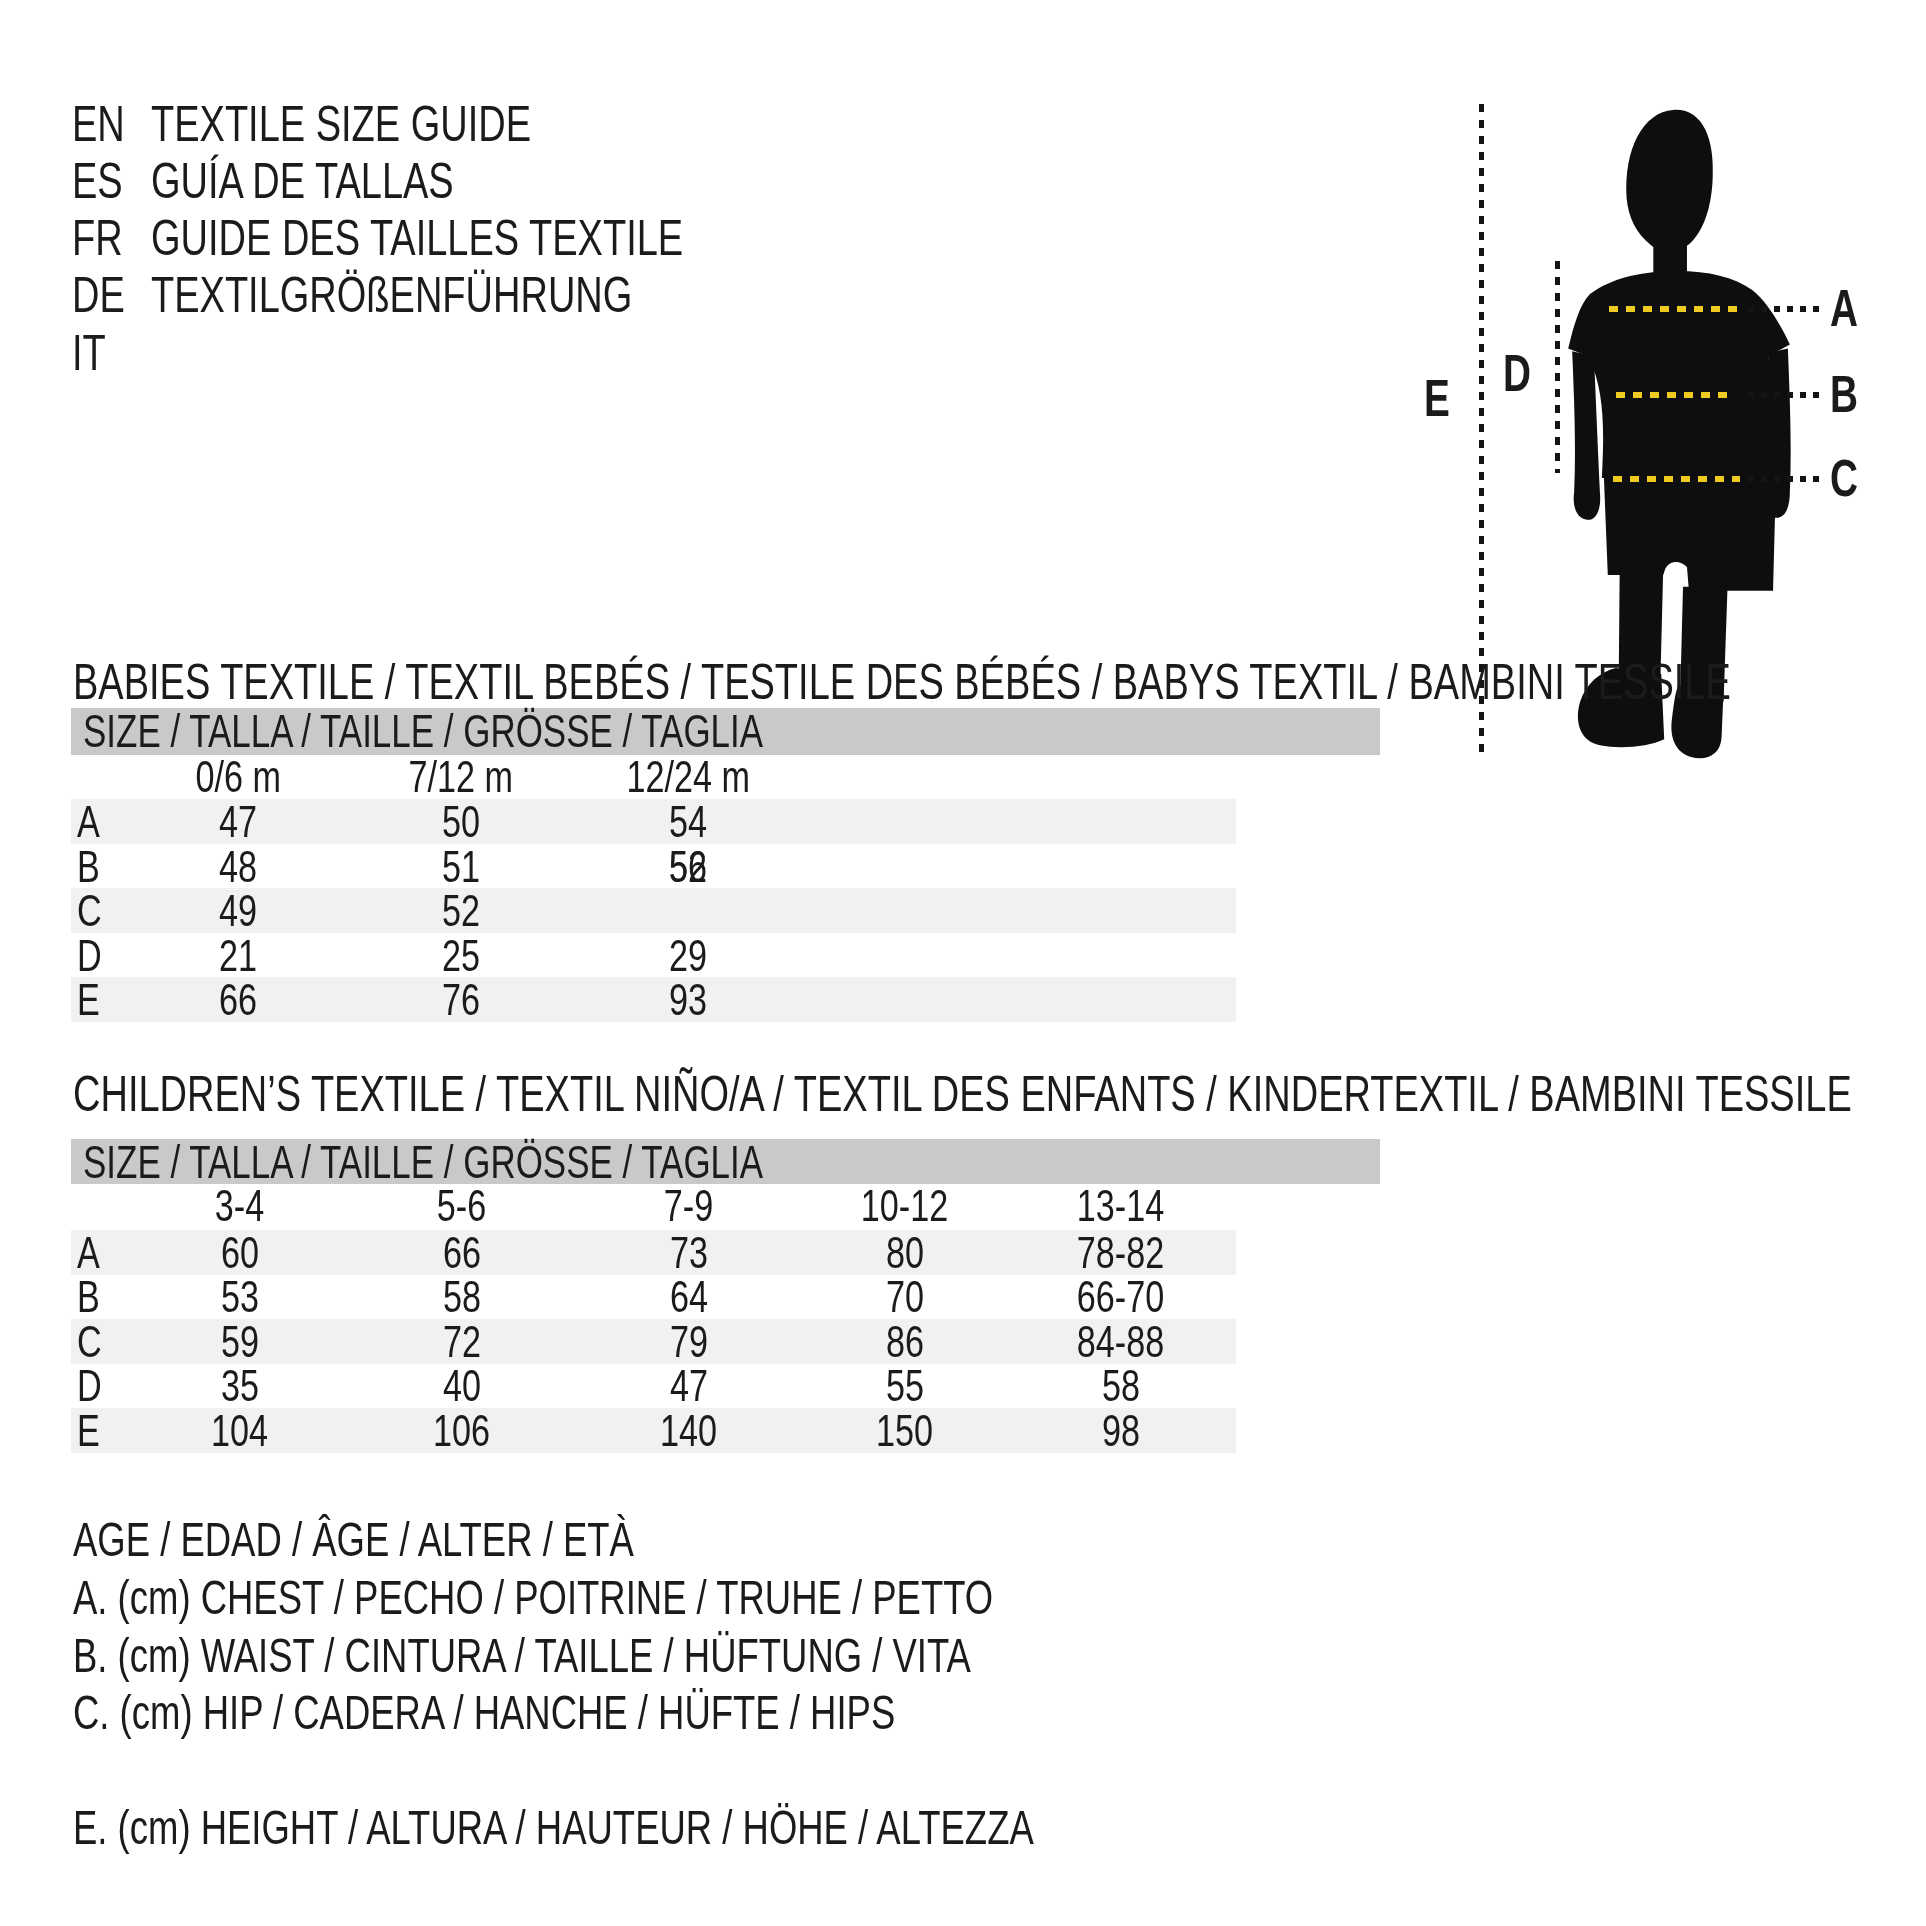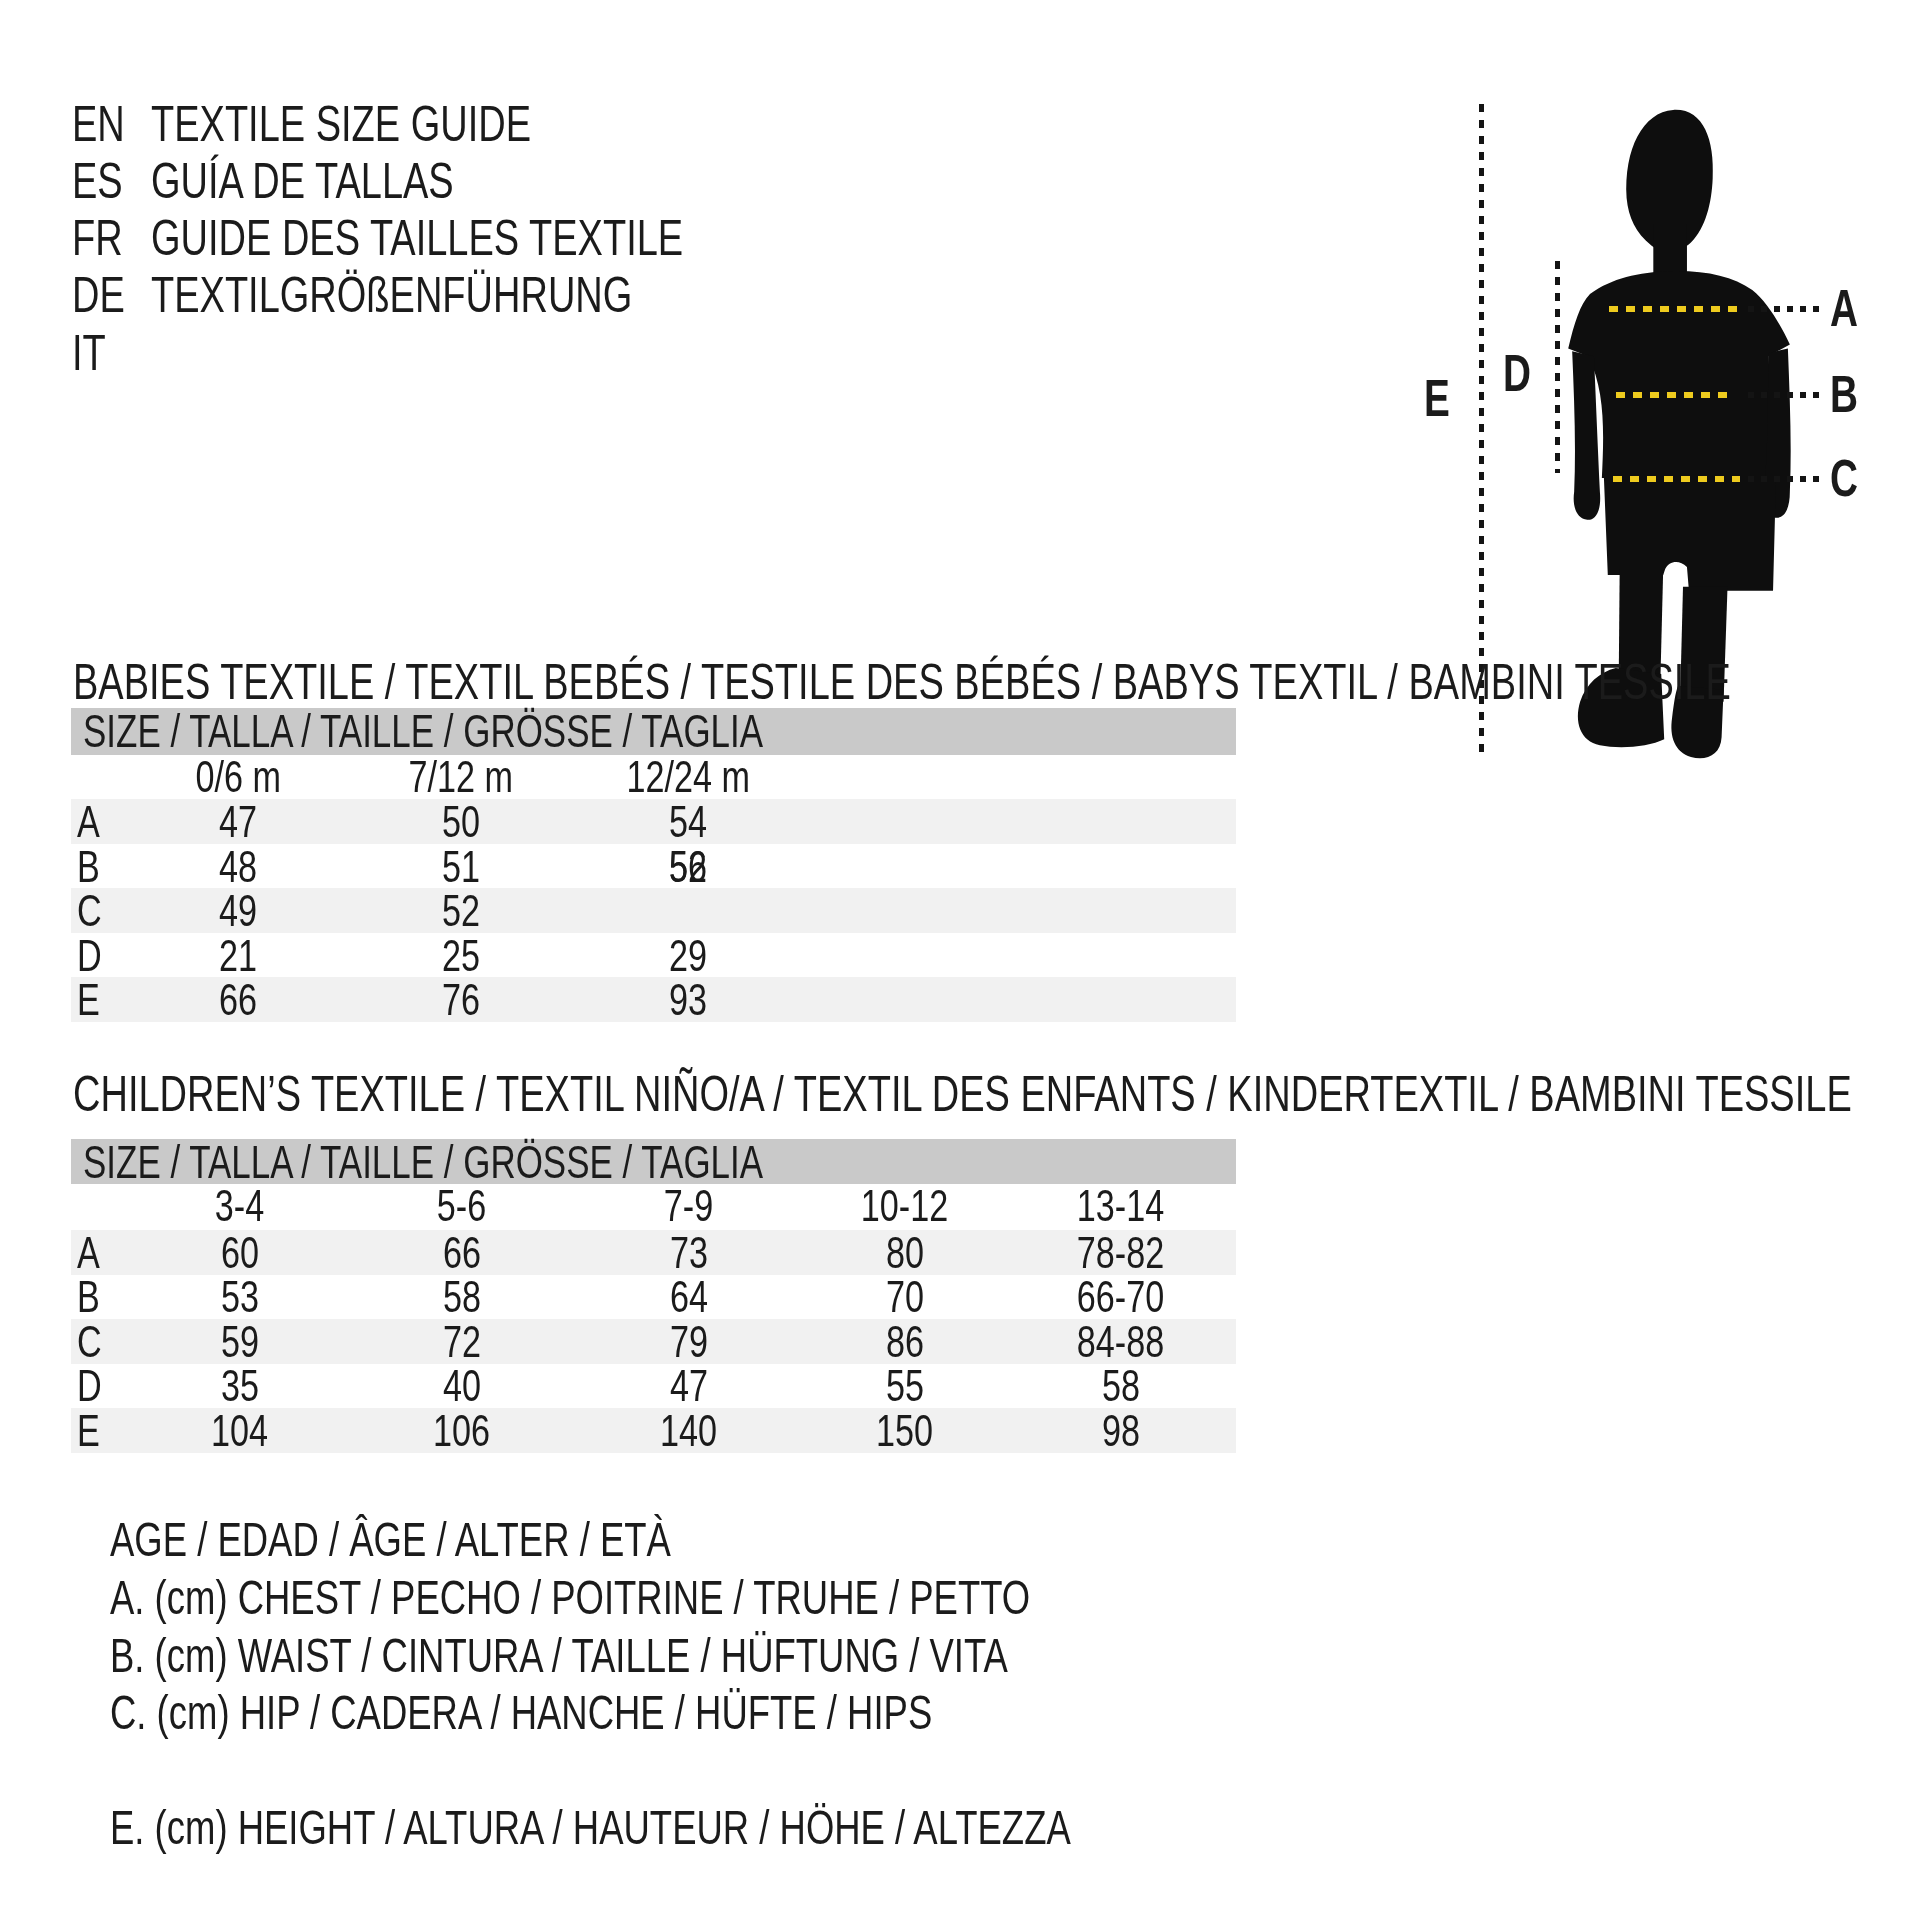--- a/index.html
+++ b/index.html
@@ -3,22 +3,22 @@
 <meta charset="utf-8">
 <style>
   html,body{margin:0;padding:0;background:#ffffff;}
   .page{position:relative;width:1927px;height:1927px;background:#ffffff;overflow:hidden;
         font-family:"Liberation Sans","DejaVu Sans",sans-serif;color:#1b1b1b;}
   .t{position:absolute;white-space:nowrap;color:#1b1b1b;}
   .cond{display:inline-block;transform:scaleX(0.76);transform-origin:0 50%;}
   .ccen{transform-origin:50% 50%;}
   .lang-code,.lang-title{height:55px;line-height:55px;font-size:50px;}
   .section-title{height:55px;line-height:55px;font-size:50px;}
-  .legend-line{height:55px;line-height:55px;font-size:48px;margin-left:37px;}
-  .bar{position:absolute;left:71px;width:1165px;background:#c9c9c9;}
+  .legend-line{height:55px;line-height:55px;font-size:48px;}
+  .bar{position:absolute;left:71px;width:1309px;background:#c9c9c9;}
   .bar-text{height:47px;line-height:47px;font-size:46px;}
   .stripe{position:absolute;left:71px;width:1165px;height:45px;background:#f1f1f1;}
   .colhead,.cell{position:absolute;width:198px;text-align:center;height:45px;line-height:45px;font-size:45px;}
   .rowlab{position:absolute;left:77px;height:45px;line-height:45px;font-size:45px;}
   .fig-label{height:55px;line-height:55px;font-size:51px;font-weight:700;}
   .vdash{position:absolute;width:5px;background:repeating-linear-gradient(180deg,#141414 0 8px,transparent 8px 16px);}
   .ydash{position:absolute;height:6px;background:repeating-linear-gradient(90deg,#eecb1e 0 9px,transparent 9px 17px);}
   .kdash{position:absolute;height:6px;background:repeating-linear-gradient(90deg,#141414 0 6px,transparent 6px 13px);}
   svg{display:block;}
 </style>

